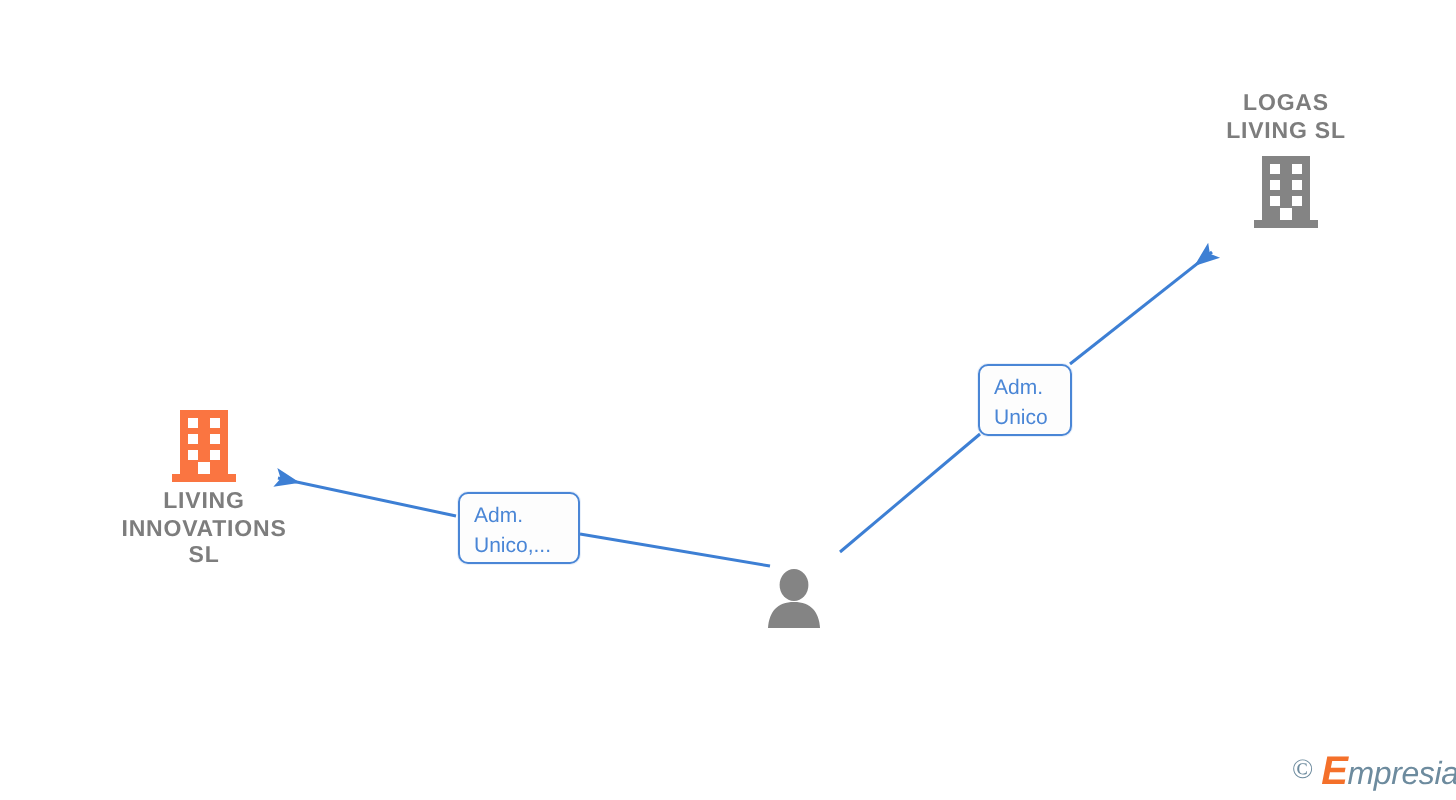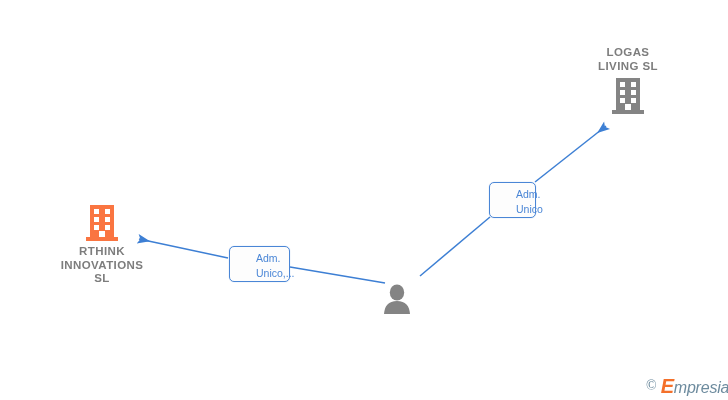--- a/index.html
+++ b/index.html
@@ -44,21 +44,21 @@
     letter-spacing: 0.2px;
     line-height: 15px;
   }
   .node-icon {
     display: block;
     margin: 0 auto;
   }
 
   
   #node-logas {
-    left: 568px;
+    left: 583px;
     top: 46px;
     width: 120px;
   }
   #node-logas .node-icon { margin-top: 4px; }
 
   
   #node-rthink {
     left: 42px;
     top: 204px;
     width: 120px;
@@ -75,21 +75,21 @@
   
   .edge-label {
     position: absolute;
     box-sizing: border-box;
     border: 1px solid #4a86d6;
     border-radius: 5px;
     background: #fdfdfd;
     color: #4a86d6;
     font-size: 10.5px;
     line-height: 15px;
-    padding: 4px 8px 4px 26px;
+    padding: 4px 8px 4px 7px;
     text-align: left;
     white-space: pre-line;
     box-shadow: 0 0 0 0.5px rgba(74,134,214,0.12);
   }
   #edge-label-rthink {
     left: 229px;
     top: 246px;
     width: 61px;
     height: 36px;
   }
@@ -174,21 +174,21 @@
       <rect x="4" y="1" width="24" height="32" fill="#fa7541"></rect>
       <rect x="0" y="33" width="32" height="4" fill="#fa7541"></rect>
       <rect x="8" y="5" width="5" height="5" fill="#ffffff"></rect>
       <rect x="19" y="5" width="5" height="5" fill="#ffffff"></rect>
       <rect x="8" y="13" width="5" height="5" fill="#ffffff"></rect>
       <rect x="19" y="13" width="5" height="5" fill="#ffffff"></rect>
       <rect x="8" y="21" width="5" height="5" fill="#ffffff"></rect>
       <rect x="19" y="21" width="5" height="5" fill="#ffffff"></rect>
       <rect x="13" y="27" width="6" height="6" fill="#ffffff"></rect>
     </svg>
-    <div class="node-label">RTHINK
+    <div class="node-label">LIVING
 INNOVATIONS
 SL</div>
   </div>
 
   <div class="node" id="node-person">
     <svg class="node-icon" width="32" height="30" viewBox="0 0 32 30" xmlns="http://www.w3.org/2000/svg">
       <ellipse cx="16" cy="8.5" rx="7.2" ry="8" fill="#848484"></ellipse>
       <path d="M16 17 C7.5 17 3.5 22 3 30 L29 30 C28.5 22 24.5 17 16 17 Z" fill="#848484"></path>
     </svg>
   </div>

